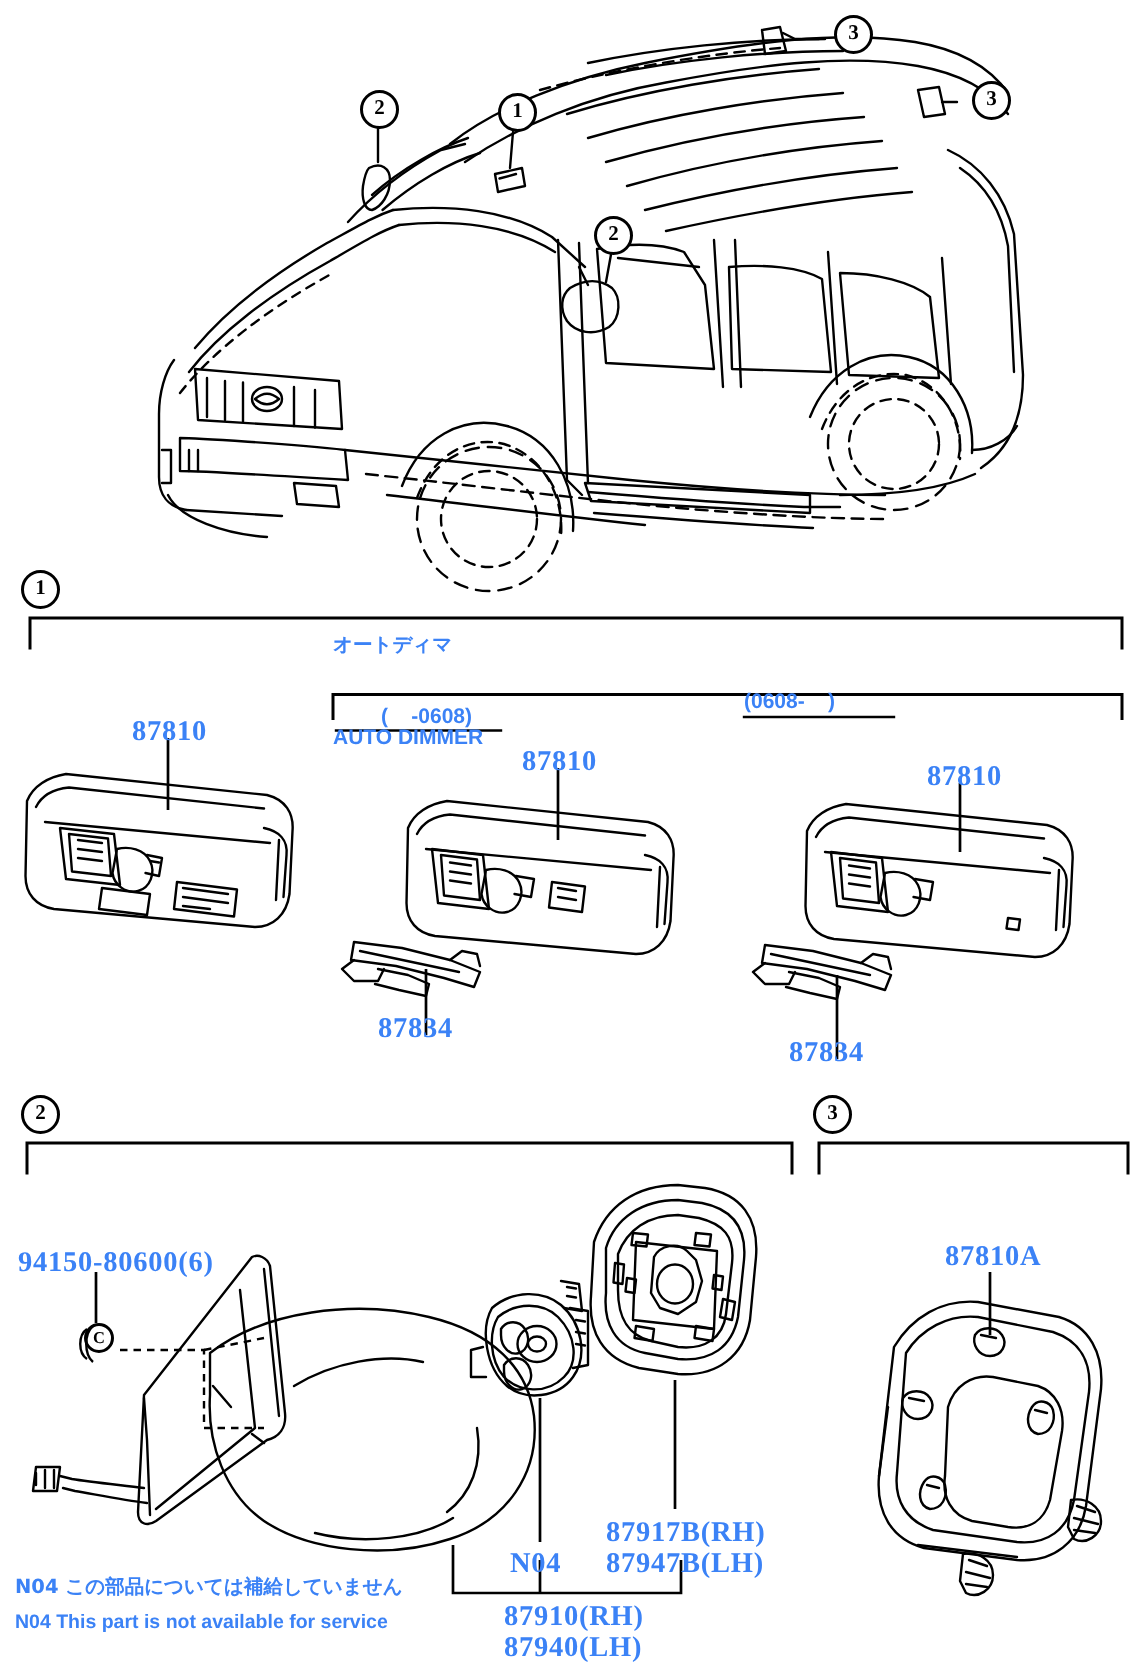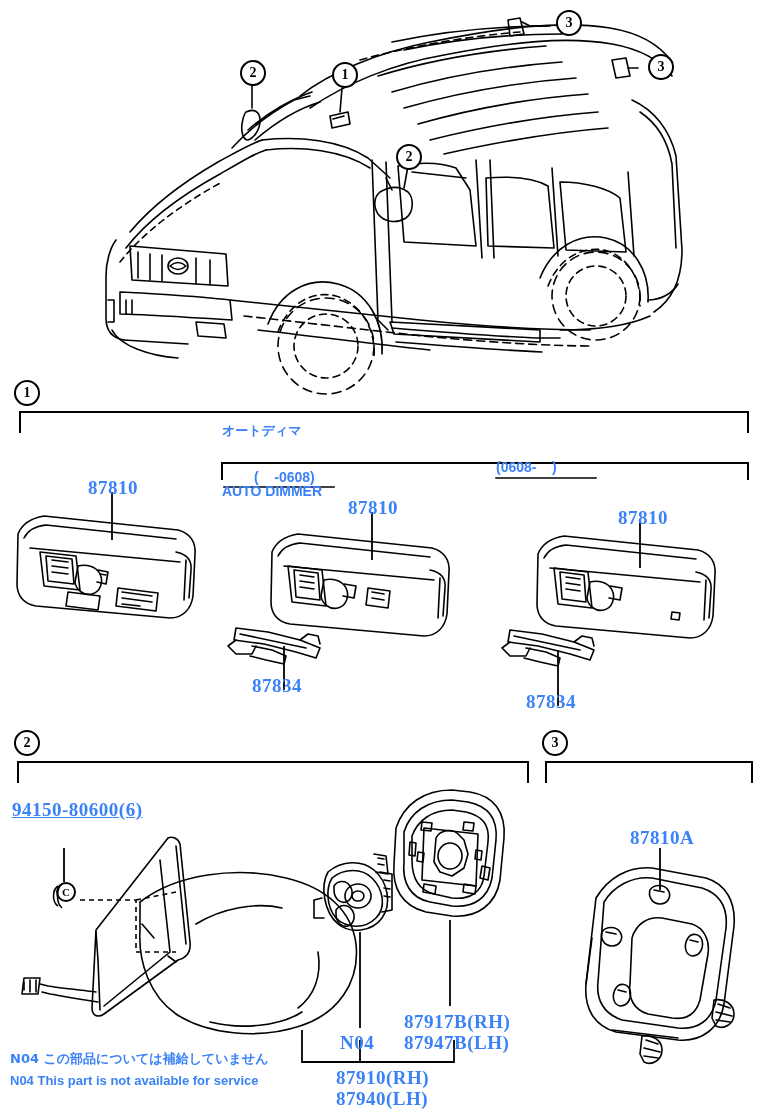--- a/index.html
+++ b/index.html
@@ -424,21 +424,21 @@
   <div class="clipmark" style="left:56px; top:882px;">
     <span>C</span>
   </div>
   <svg class="layer" viewBox="0 0 760 1112" xmlns="http://www.w3.org/2000/svg">
     <g fill="none" stroke="#000" stroke-width="1.6">
       <path d="M58 886 C52 890 52 902 58 906"></path>
       <path d="M62 884 C56 889 56 903 62 908"></path>
     </g>
   </svg>
 
-  <div class="txt partnum" style="left:12px; top:800px;text-decoration:underline;">94150-80600(6)</div>
+  <div class="txt partnum" style="left:12px; top:832px;">94150-80600(6)</div>
   <div class="txt partnum" style="left:404px; top:1012px;">87917B(RH)</div>
   <div class="txt partnum" style="left:404px; top:1033px;">87947B(LH)</div>
   <div class="txt partnum" style="left:340px; top:1033px;">N04</div>
   <div class="txt partnum" style="left:336px; top:1068px;">87910(RH)</div>
   <div class="txt partnum" style="left:336px; top:1089px;">87940(LH)</div>
   <div class="txt partnum" style="left:630px; top:828px;">87810A</div>
 
   <div class="txt jp" style="left:10px; top:1052px;">N04 この部品については補給していません</div>
   <div class="txt note" style="left:10px; top:1074px;">N04 This part is not available for service</div>
 

